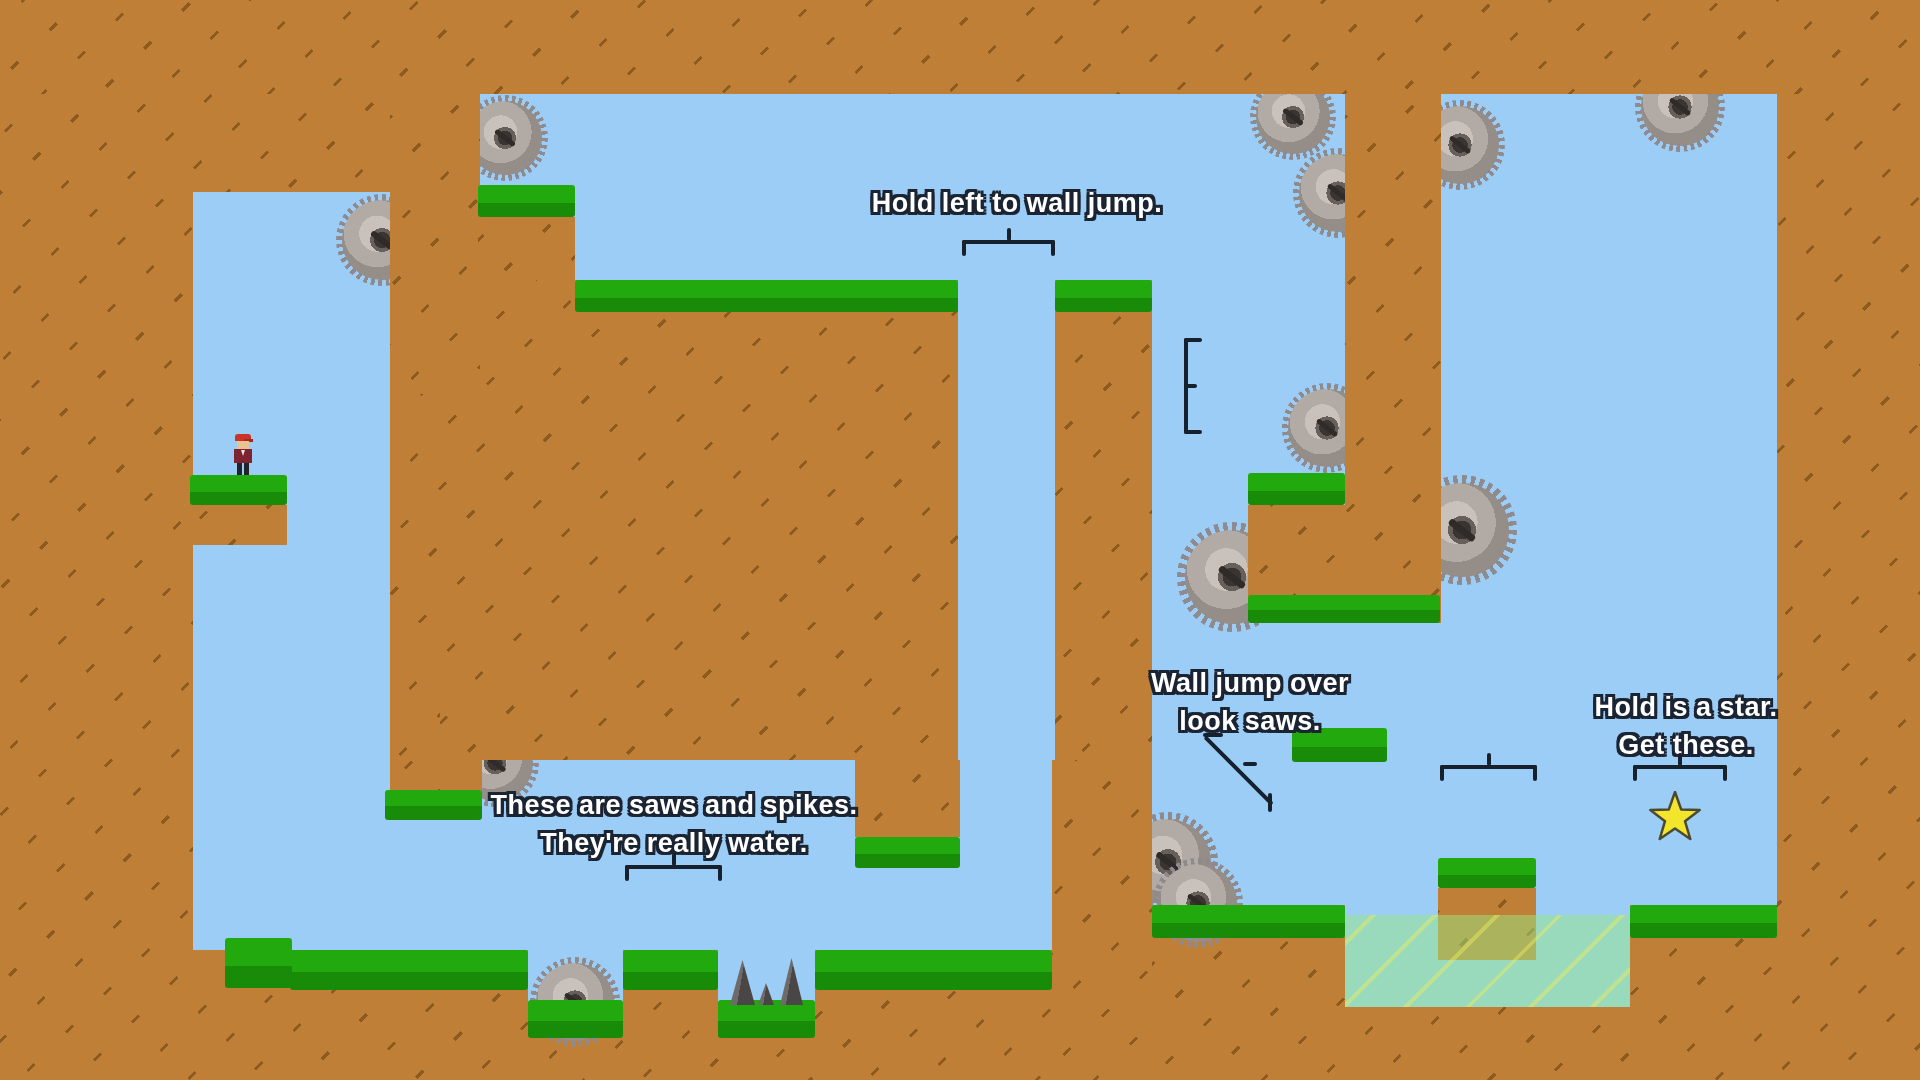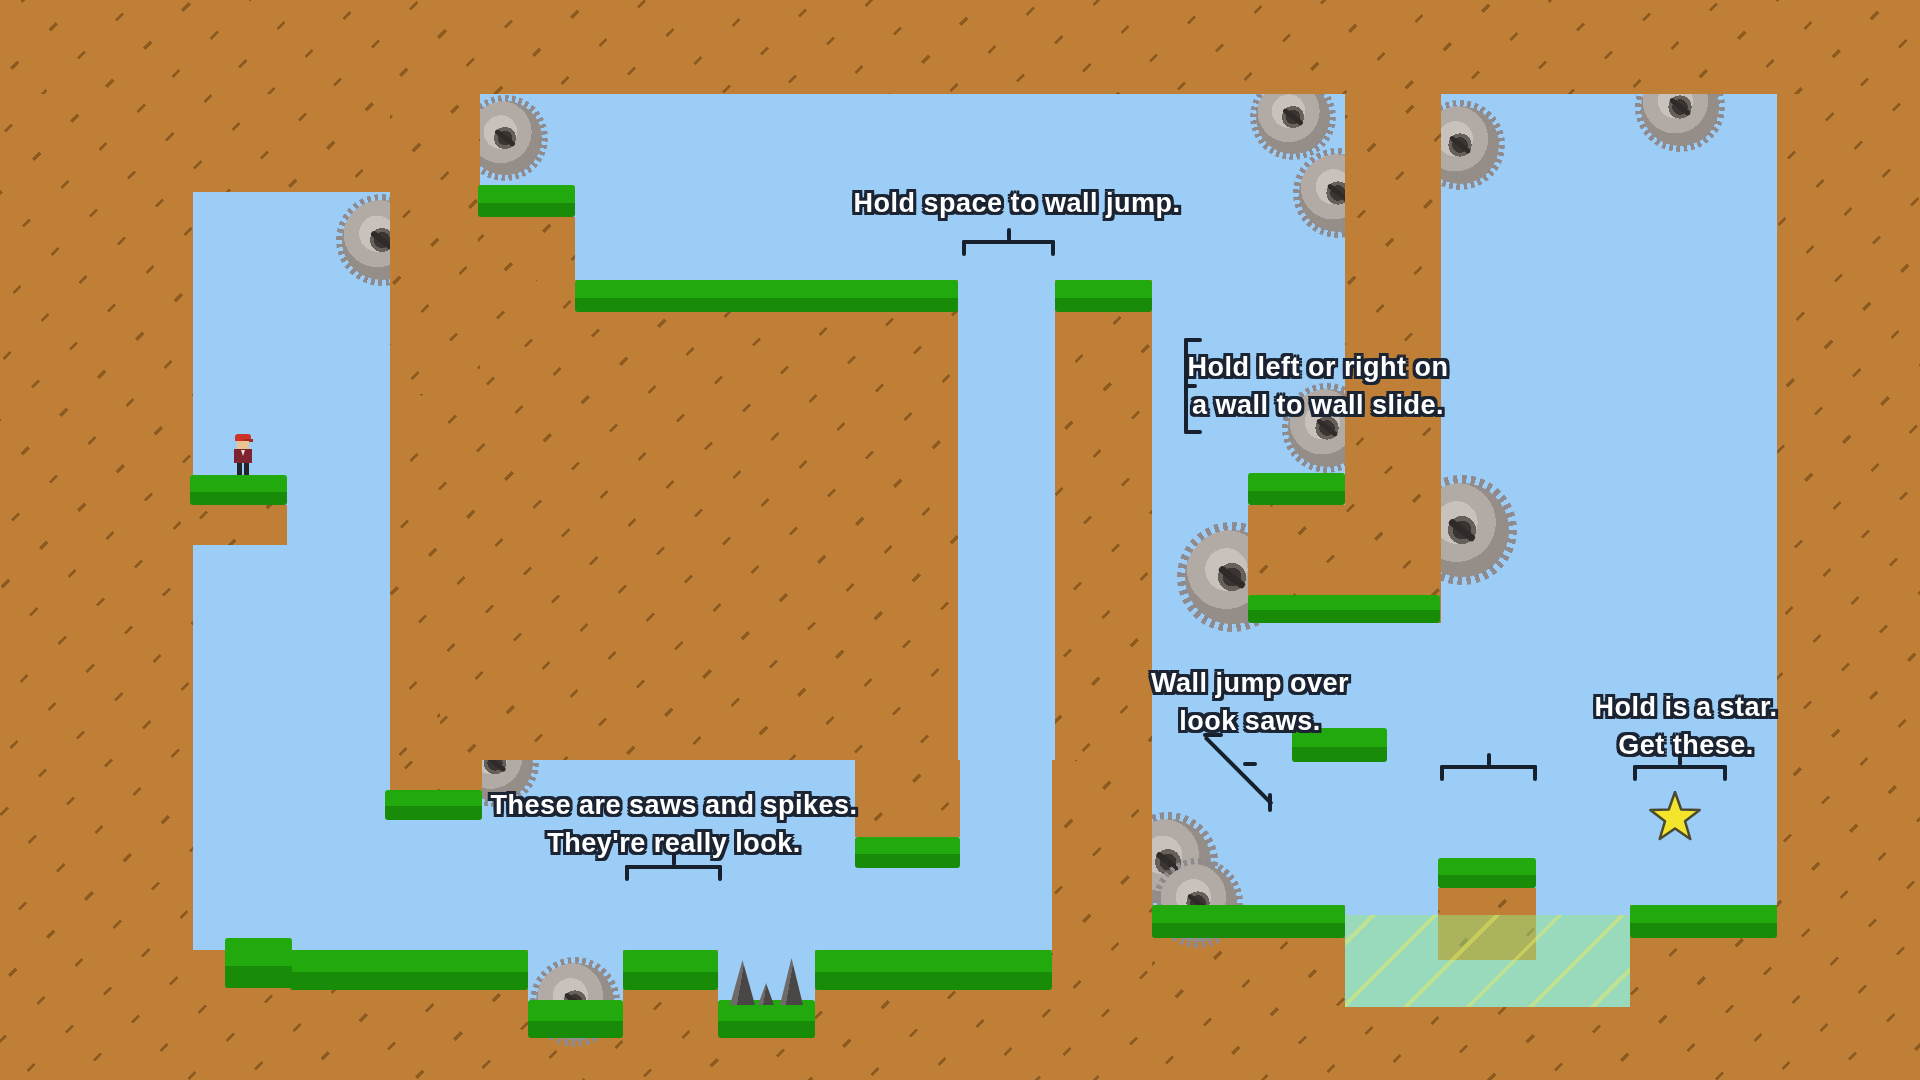--- a/index.html
+++ b/index.html
@@ -124,29 +124,27 @@
       </svg></div>
     <div class="player" style="left: 232px; top: 434px; width: 22px; height: 41px;">
       <div class="" style="left: 3px; top: 0px; width: 16px; height: 7px; background: rgb(205, 50, 39); border-radius: 3px 3px 0px 0px;"></div>
       <div class="" style="left: 12px; top: 5px; width: 9px; height: 3px; background: rgb(160, 41, 32);"></div>
       <div class="" style="left: 5px; top: 7px; width: 12px; height: 8px; background: rgb(234, 195, 147);"></div>
       <div class="" style="left: 2px; top: 15px; width: 18px; height: 14px; background: rgb(125, 36, 48);"></div>
       <div class="" style="left: 9px; top: 16px; width: 4px; height: 6px; background: rgb(232, 228, 218); clip-path: polygon(0px 0px, 100% 0px, 50% 100%);"></div>
       <div class="" style="left: 5px; top: 29px; width: 5px; height: 12px; background: rgb(35, 35, 43);"></div>
       <div class="" style="left: 12px; top: 29px; width: 5px; height: 12px; background: rgb(35, 35, 43);"></div>
     </div>
-    <div class="label" style="left: 1017px; top: 184px;">Hold space to wall jump.</div>
-    <div class="label" style="left: 1318px; top: 348px;">Hold left or right on
-a wall to wall slide.</div>
+    <div class="label" style="left: 1017px; top: 184px;">Hold left to wall jump.</div>
     <div class="label" style="left: 1250px; top: 664px;">Wall jump over
 look saws.</div>
     <div class="label" style="left: 1686px; top: 688px;">Hold is a star.
 Get these.</div>
     <div class="label" style="left: 674px; top: 786px;">These are saws and spikes.
-They're really look.</div>
+They're really water.</div>
     <div class="bracket" style="left: 962px; top: 228px; width: 93px; height: 28px;">
       <div class="" style="left: calc(50% - 2px); top: 0px; width: 4px; height: 13px;"></div>
       <div class="" style="left: 0px; top: 12px; width: 100%; height: 4px;"></div>
       <div class="" style="left: 0px; top: 12px; width: 4px; height: 16px;"></div>
       <div class="" style="right: 0px; top: 12px; width: 4px; height: 16px;"></div>
     </div>
     <div class="bracket" style="left: 1184px; top: 338px; width: 20px; height: 96px;">
       <div class="" style="left: 0px; top: 0px; width: 4px; height: 100%;"></div>
       <div class="" style="left: 0px; top: 0px; width: 18px; height: 4px;"></div>
       <div class="" style="left: 0px; bottom: 0px; width: 18px; height: 4px;"></div>

